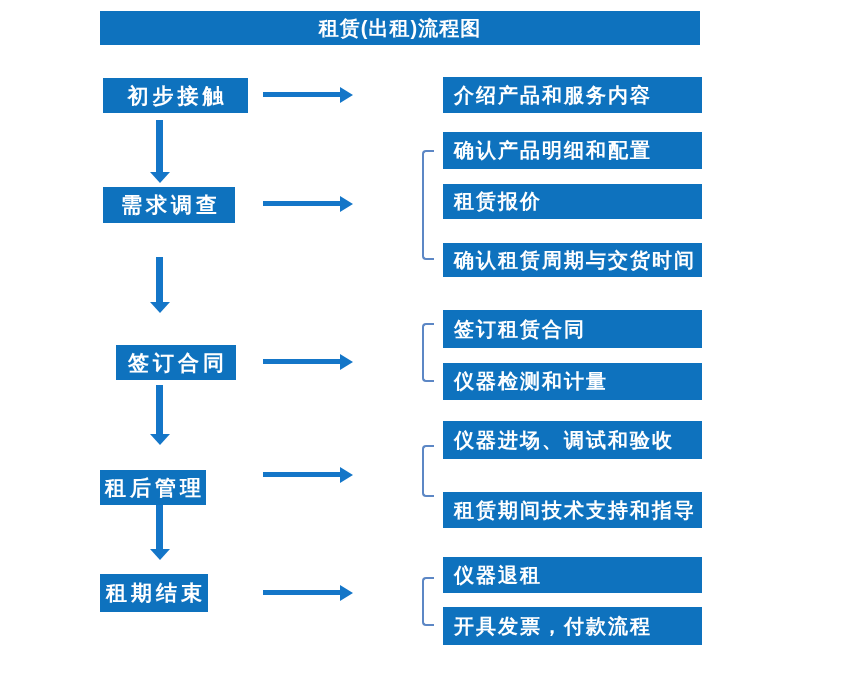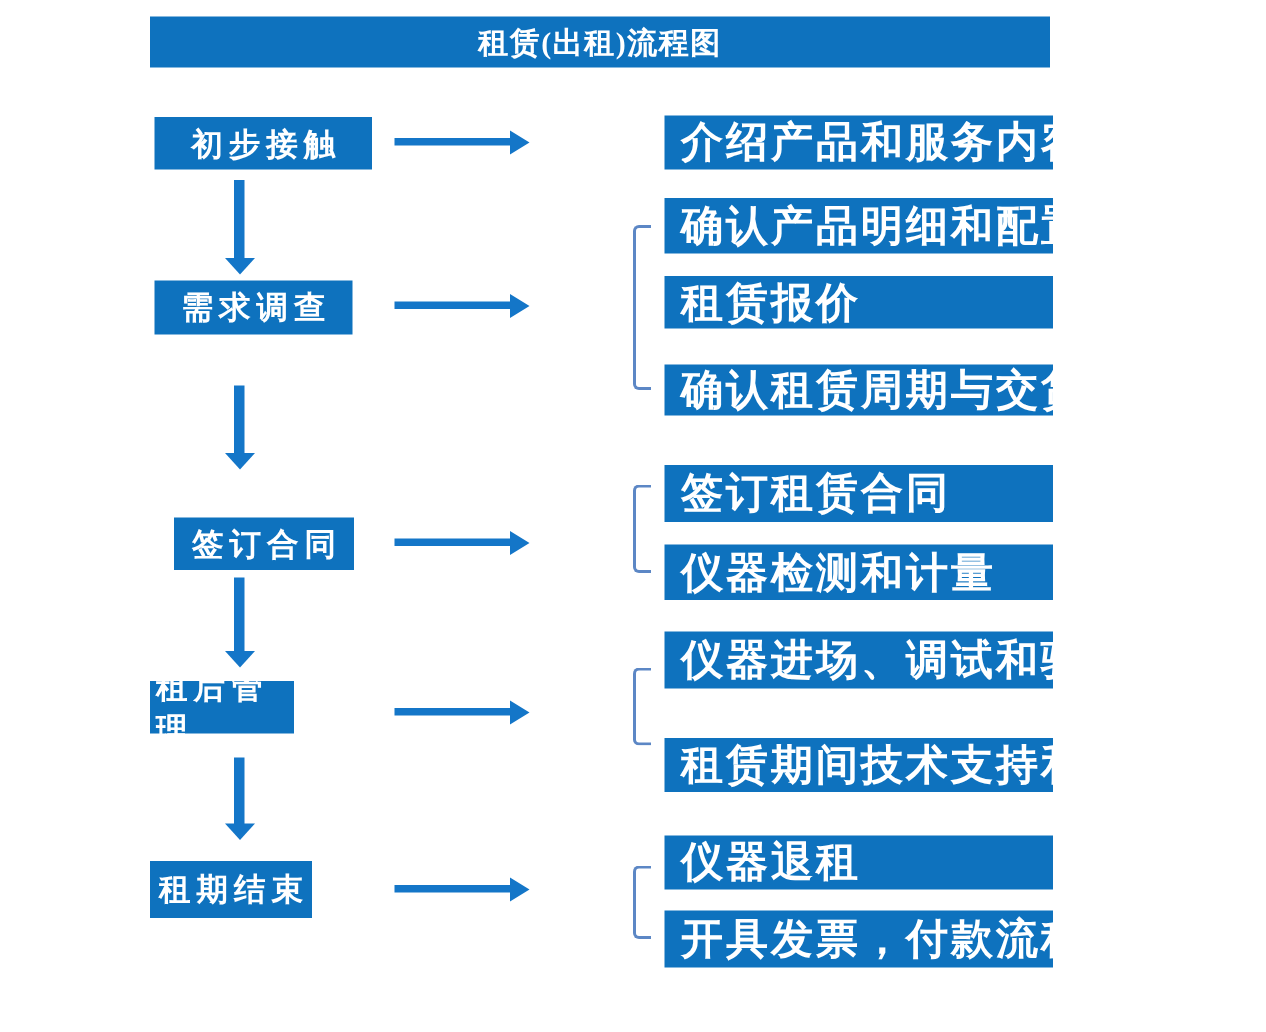--- a/index.html
+++ b/index.html
@@ -1,21 +1,21 @@
 <!DOCTYPE html>
 <html style="--color-box: #0E72BE; --color-arrow: #1476C8; --color-bracket: #5C87C5; --color-text: #FFFFFF; --color-background: #FFFFFF;"><head>
 <meta charset="utf-8">
 <style>
   html, body { margin: 0; padding: 0; background: #ffffff; }
   .canvas {
     position: relative;
     width: 844px;
     height: 688px;
     background: var(--color-background, #ffffff);
-    font-family: Liberation Serif, serif;
+    font-family: Liberation Sans, sans-serif;
     font-weight: bold;
     overflow: hidden;
   }
   .title-bar {
     position: absolute;
     left: 100px; top: 11px; width: 600px; height: 34px;
     background: var(--color-box, #0E72BE);
     color: var(--color-text, #ffffff);
     font-size: 20px;
     letter-spacing: 1px;
@@ -29,21 +29,21 @@
     letter-spacing: 4px;
     display: flex; align-items: center; justify-content: center;
     box-sizing: border-box;
     padding-left: 4px; 
   }
   .detail-box {
     position: absolute;
     left: 443px; width: 259px;
     background: var(--color-box, #0E72BE);
     color: var(--color-text, #ffffff);
-    font-size: 28px;
+    font-size: 20px;
     letter-spacing: 2px;
     display: flex; align-items: center;
     padding-left: 11px;
     box-sizing: border-box;
     white-space: nowrap;
   }
   .h-arrow { position: absolute; left: 263px; width: 90px; height: 16px; }
   .h-arrow .shaft {
     position: absolute; left: 0; top: 5px; width: 79px; height: 5px;
     background: var(--color-arrow, #1476C8);
@@ -78,21 +78,21 @@
 </head>
 <body>
 
 <div class="canvas">
 
   <div class="title-bar">租赁(出租)流程图</div>
 
   <div class="stage-box" style="left:103px;top:78px;width:145px;height:35px">初步接触</div>
   <div class="stage-box" style="left:103px;top:187px;width:132px;height:36px">需求调查</div>
   <div class="stage-box" style="left:116px;top:345px;width:120px;height:35px">签订合同</div>
-  <div class="stage-box" style="left:100px;top:454px;width:96px;height:35px">租后管理</div>
+  <div class="stage-box" style="left:100px;top:470px;width:106px;height:35px">租后管理</div>
   <div class="stage-box" style="left:100px;top:574px;width:108px;height:38px">租期结束</div>
 
   <div class="v-arrow" style="top:120px;height:63px">
     <div class="shaft"></div>
     <div class="head"></div>
   </div>
   <div class="v-arrow" style="top:257px;height:56px">
     <div class="shaft"></div>
     <div class="head"></div>
   </div>

